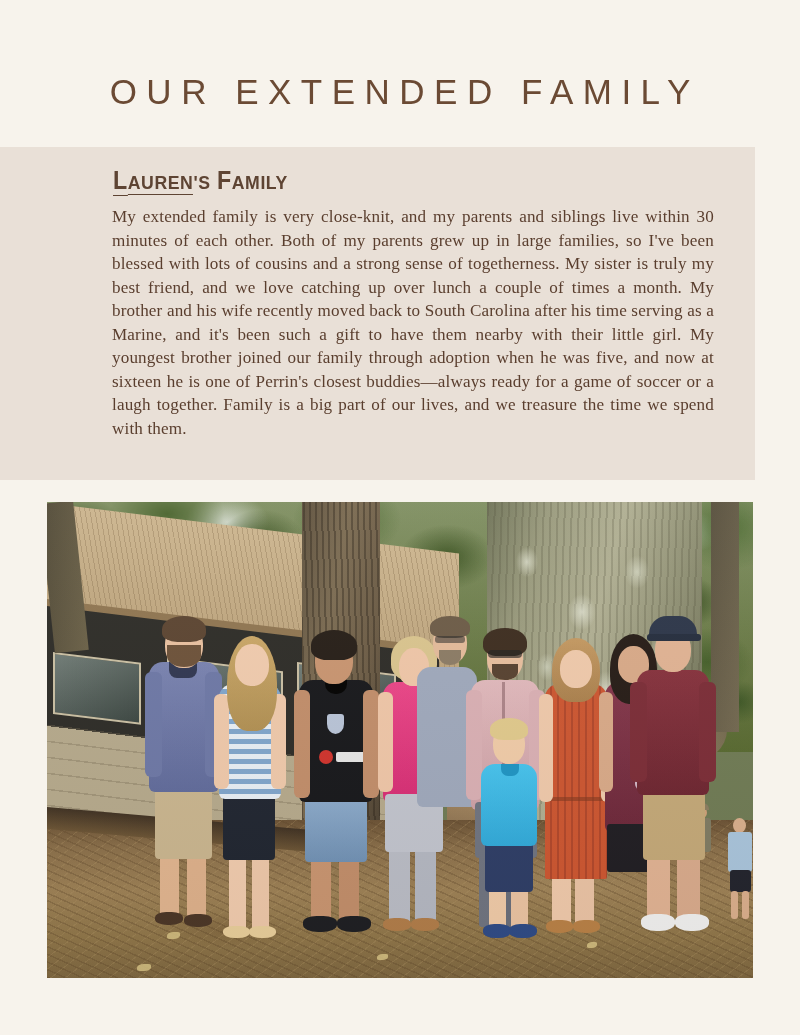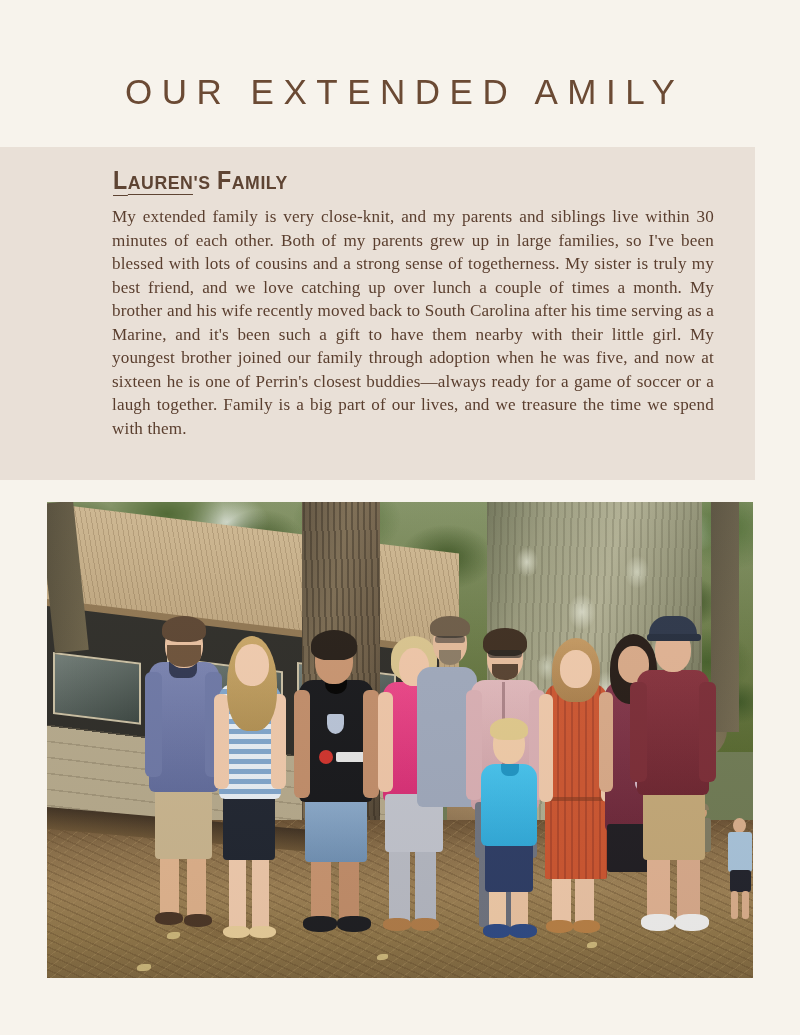--- a/index.html
+++ b/index.html
@@ -286,21 +286,21 @@
   
   .photo-tone {
     left: 0; top: 0; width: 706px; height: 476px;
     background: linear-gradient(rgba(255,250,235,0.05), rgba(60,45,25,0.06));
     pointer-events: none;
   }
 </style>
 </head>
 <body>
 
-<div class="page-title">OUR EXTENDED AMILY</div>
+<div class="page-title">OUR EXTENDED FAMILY</div>
 
 <div class="text-band"></div>
 
 <div class="section-heading">
   <span class="cap ul">L</span><span class="sm ul">AURE</span><span class="sm ul">N</span><span class="sm">'S</span>&nbsp;<span class="cap">F</span><span class="sm">AMILY</span>
 </div>
 
 <div class="body-copy">My extended family is very close-knit, and my parents and siblings live within 30 minutes of each other. Both of my parents grew up in large families, so I've been blessed with lots of cousins and a strong sense of togetherness. My sister is truly my best friend, and we love catching up over lunch a couple of times a month. My brother and his wife recently moved back to South Carolina after his time serving as a Marine, and it's been such a gift to have them nearby with their little girl. My youngest brother joined our family through adoption when he was five, and now at sixteen he is one of Perrin's closest buddies—always ready for a game of soccer or a laugh together. Family is a big part of our lives, and we treasure the time we spend with them.</div>
 
 <div class="photo">

